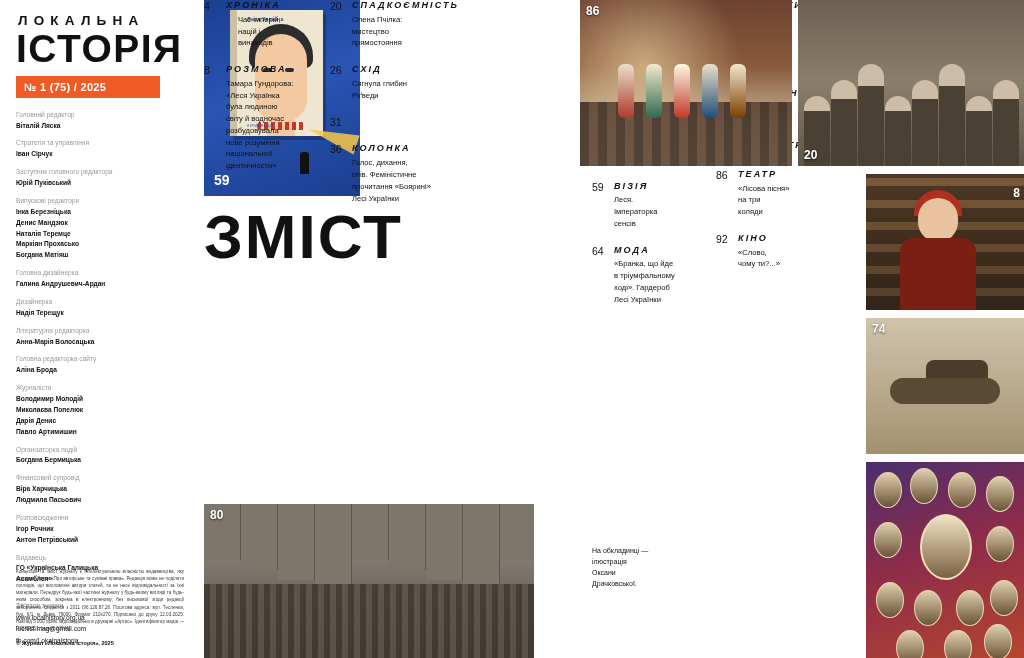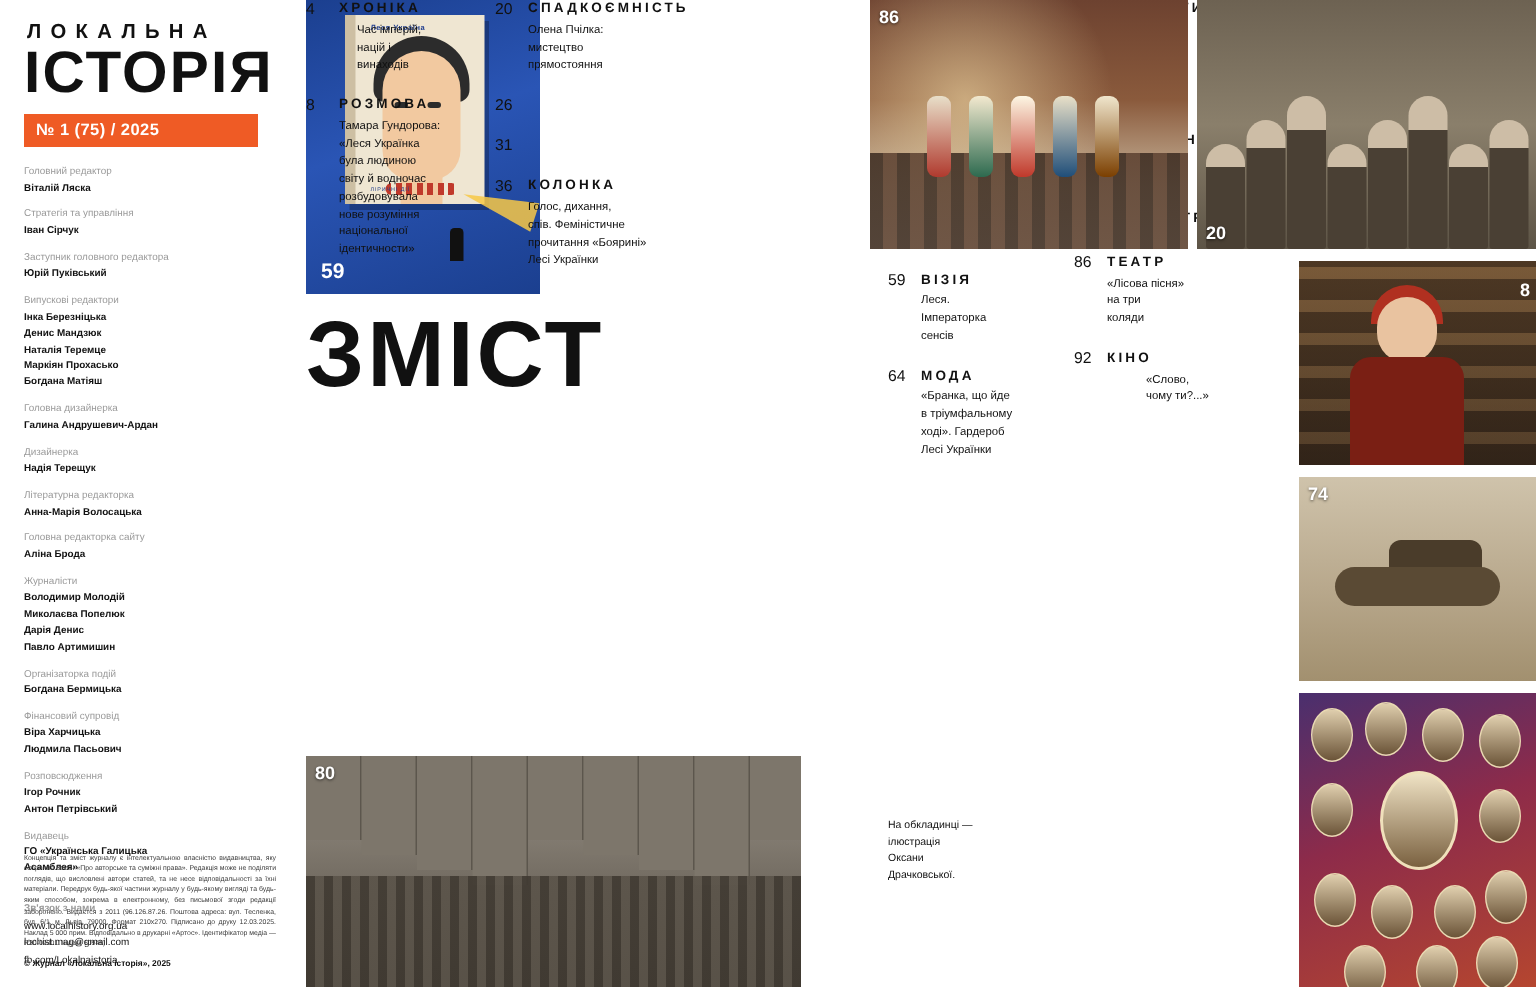--- a/index.html
+++ b/index.html
@@ -23,21 +23,21 @@
     font-size:13.5px;letter-spacing:6.2px;font-weight:700;color:#111;
     line-height:1;margin-left:2px;
   }
   .logo-istoria{
     font-size:39px;letter-spacing:1.5px;font-weight:800;color:#111;
     line-height:0.98;margin-top:2px;
   }
   .issue-bar{
     margin-top:8px;background:#ef5b25;color:#fff;
     font-size:11px;font-weight:700;letter-spacing:.3px;
-    padding:5px 0 5px 8px;width:156px;box-sizing:border-box;
+    padding:5px 0 5px 8px;width:144px;box-sizing:border-box;
   }
   .credits{padding:12px 16px 0 16px;font-size:6.6px;line-height:1.65;}
   .credits .grp{margin-bottom:7px;}
   .credits .role{color:#9a9a9a;}
   .credits .name{color:#111;font-weight:700;}
   .contact-links{padding:8px 16px 0 16px;font-size:6.6px;line-height:1.75;}
   .contact-links .hdr{color:#9a9a9a;font-weight:700;}
   .contact-links a{color:#111;text-decoration:none;display:block;font-weight:400;}
   .legal{
     position:absolute;left:16px;bottom:26px;width:168px;
@@ -111,21 +111,21 @@
   .c1{left:204px;width:110px;}
   .c2{left:330px;width:118px;}
   .c3{left:592px;width:118px;}
   .c4{left:716px;width:118px;}
   .entry{display:flex;margin-bottom:15px;}
   .entry .num{
     width:22px;flex:0 0 22px;font-size:10.5px;font-weight:400;color:#111;line-height:1.15;
   }
   .entry .body{flex:1;}
   .entry .sect{
-    font-size:9px;font-weight:700;letter-spacing:2.1px;color:#111;line-height:1.2;margin-bottom:3px;
+    font-size:9px;font-weight:700;letter-spacing:2.1px;color:#111;line-height:1.2;margin-bottom:3px;font-style:italic;
   }
   .entry .desc{
     font-size:7.6px;line-height:1.55;color:#111;font-weight:400;
   }
 
   
   .img{position:absolute;overflow:hidden;}
   .img .tag{
     position:absolute;left:6px;top:4px;color:#fff;font-size:12px;font-weight:700;
     text-shadow:0 1px 2px rgba(0,0,0,.6);
@@ -368,20 +368,25 @@
         <div class="num">20</div>
         <div class="body">
           <div class="sect">СПАДКОЄМНІСТЬ</div>
           <div class="desc" style="white-space: pre-line;">Олена Пчілка:
 мистецтво
 прямостояння</div>
         </div>
       </div>
       <div class="entry">
         <div class="num">26</div>
+        <div class="body">
+          <div class="sect">СХІД</div>
+          <div class="desc" style="white-space: pre-line;">Сягнула глибин
+Ріґведи</div>
+        </div>
       </div>
       <div class="entry">
         <div class="num">31</div>
       </div>
       <div class="entry">
         <div class="num">36</div>
         <div class="body">
           <div class="sect">КОЛОНКА</div>
           <div class="desc" style="white-space: pre-line;">Голос, дихання,
 спів. Феміністичне
@@ -469,21 +474,21 @@
           <div class="sect">ТЕАТР</div>
           <div class="desc" style="white-space: pre-line;">«Лісова пісня»
 на три
 коляди</div>
         </div>
       </div>
       <div class="entry">
         <div class="num">92</div>
         <div class="body">
           <div class="sect">КІНО</div>
-          <div class="desc" style="white-space: pre-line; margin-left: 26px;">«Слово,
+          <div class="desc" style="white-space: pre-line;">«Слово,
 чому ти?...»</div>
         </div>
       </div>
     </div>
 
   <div class="img ph-stage">
     <div class="crowd"></div>
     <div class="dancer d1"></div>
     <div class="dancer d2"></div>
     <div class="dancer d3"></div>

